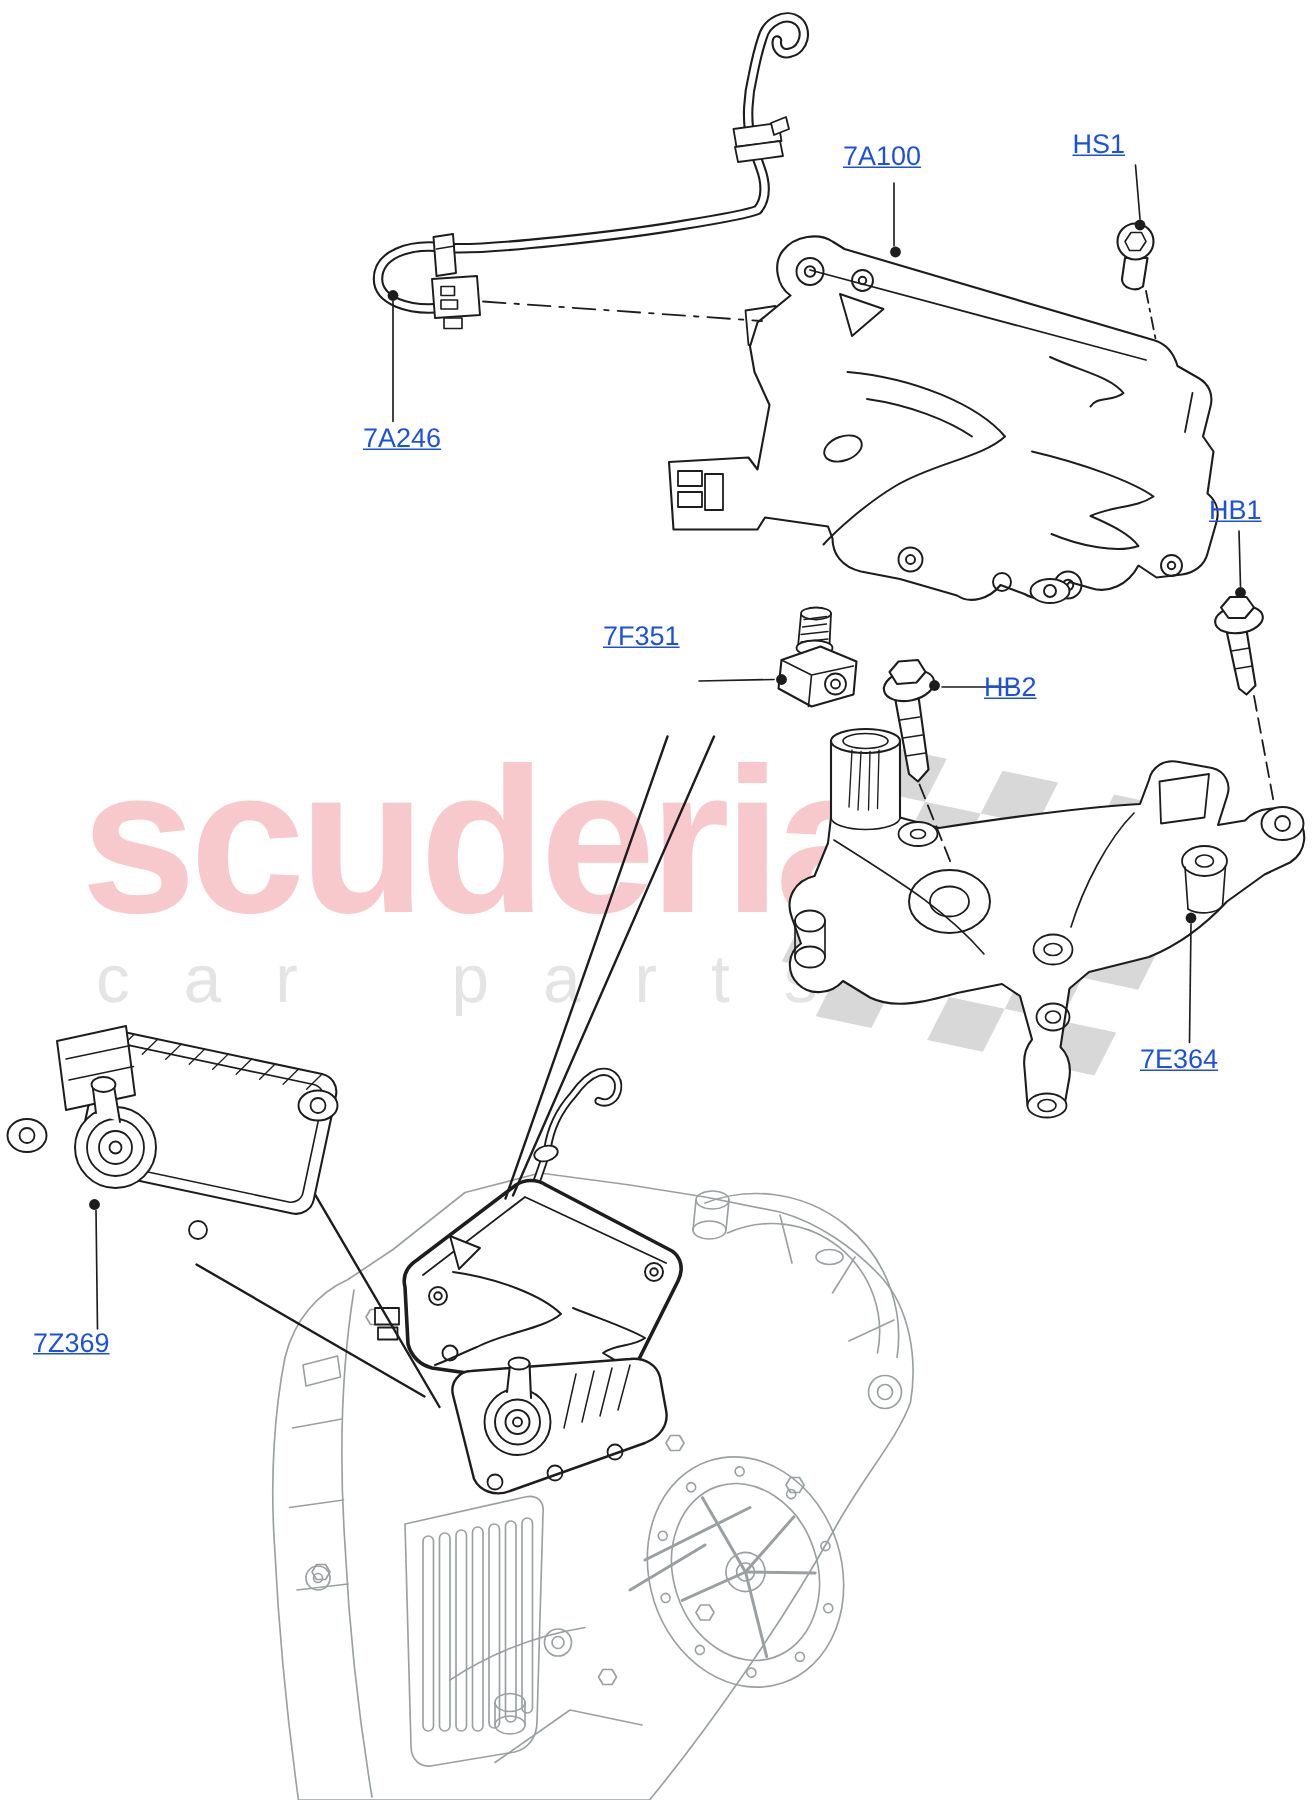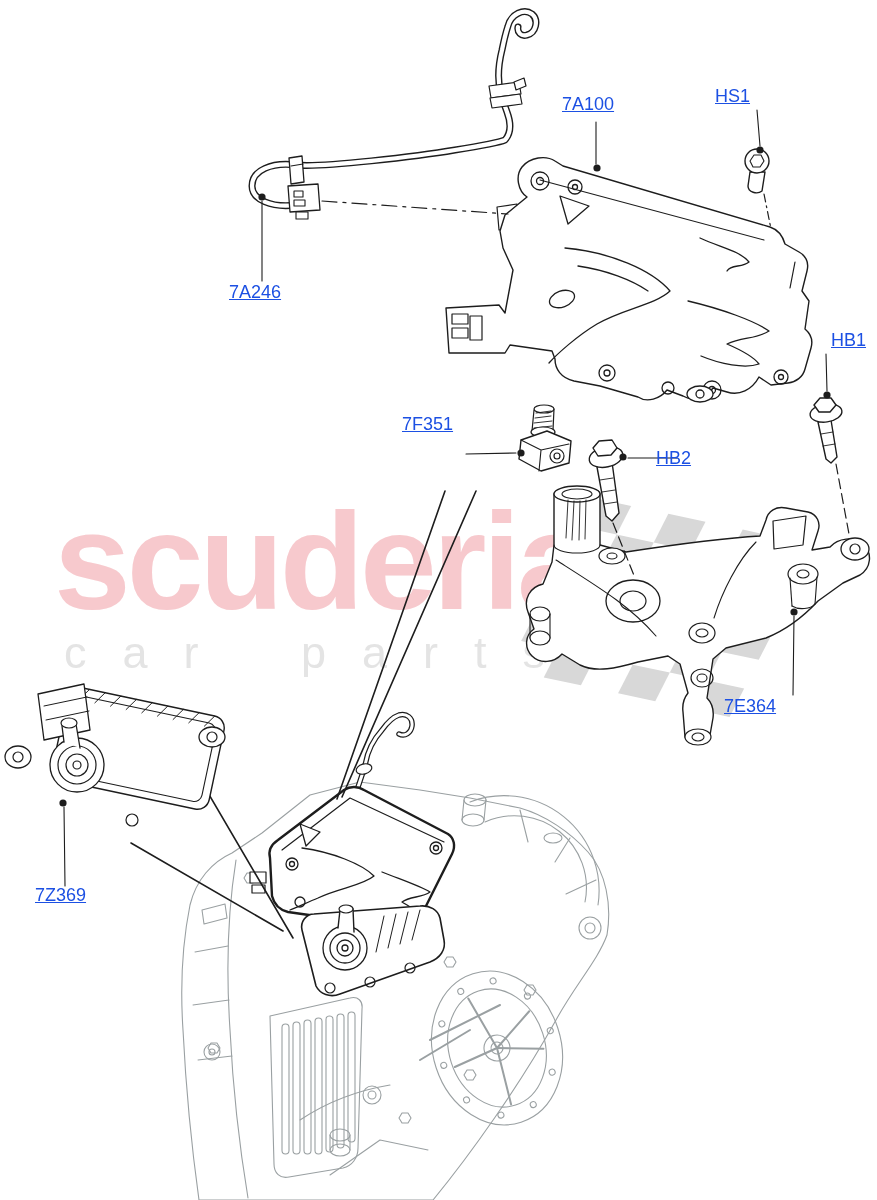--- a/index.html
+++ b/index.html
@@ -350,19 +350,19 @@
         <circle cx="827" cy="395" r="3.6" stroke="none"></circle>
       <line x1="794" y1="616" x2="793" y2="695"></line>
         <circle cx="794" cy="612" r="3.6" stroke="none"></circle>
       <line x1="64" y1="807" x2="65" y2="886"></line>
         <circle cx="63" cy="803" r="3.6" stroke="none"></circle>
     </g>
   </svg>
 
   <div class="part-label" style="left:562px;top:95px;">7A100</div>
   <div class="part-label" style="left:715px;top:87px;">HS1</div>
-  <div class="part-label" style="left:229px;top:283px;">7A246</div>
+  <div class="part-label" style="left:242px;top:283px;">7A246</div>
   <div class="part-label" style="left:402px;top:415px;">7F351</div>
   <div class="part-label" style="left:656px;top:449px;">HB2</div>
-  <div class="part-label" style="left:831px;top:331px;">HB1</div>
-  <div class="part-label" style="left:724px;top:697px;">7E364</div>
-  <div class="part-label" style="left:35px;top:886px;">7Z369</div>
+  <div class="part-label" style="left:806px;top:331px;">HB1</div>
+  <div class="part-label" style="left:760px;top:697px;">7E364</div>
+  <div class="part-label" style="left:22px;top:886px;">7Z369</div>
 </div>
 
 </body></html>

